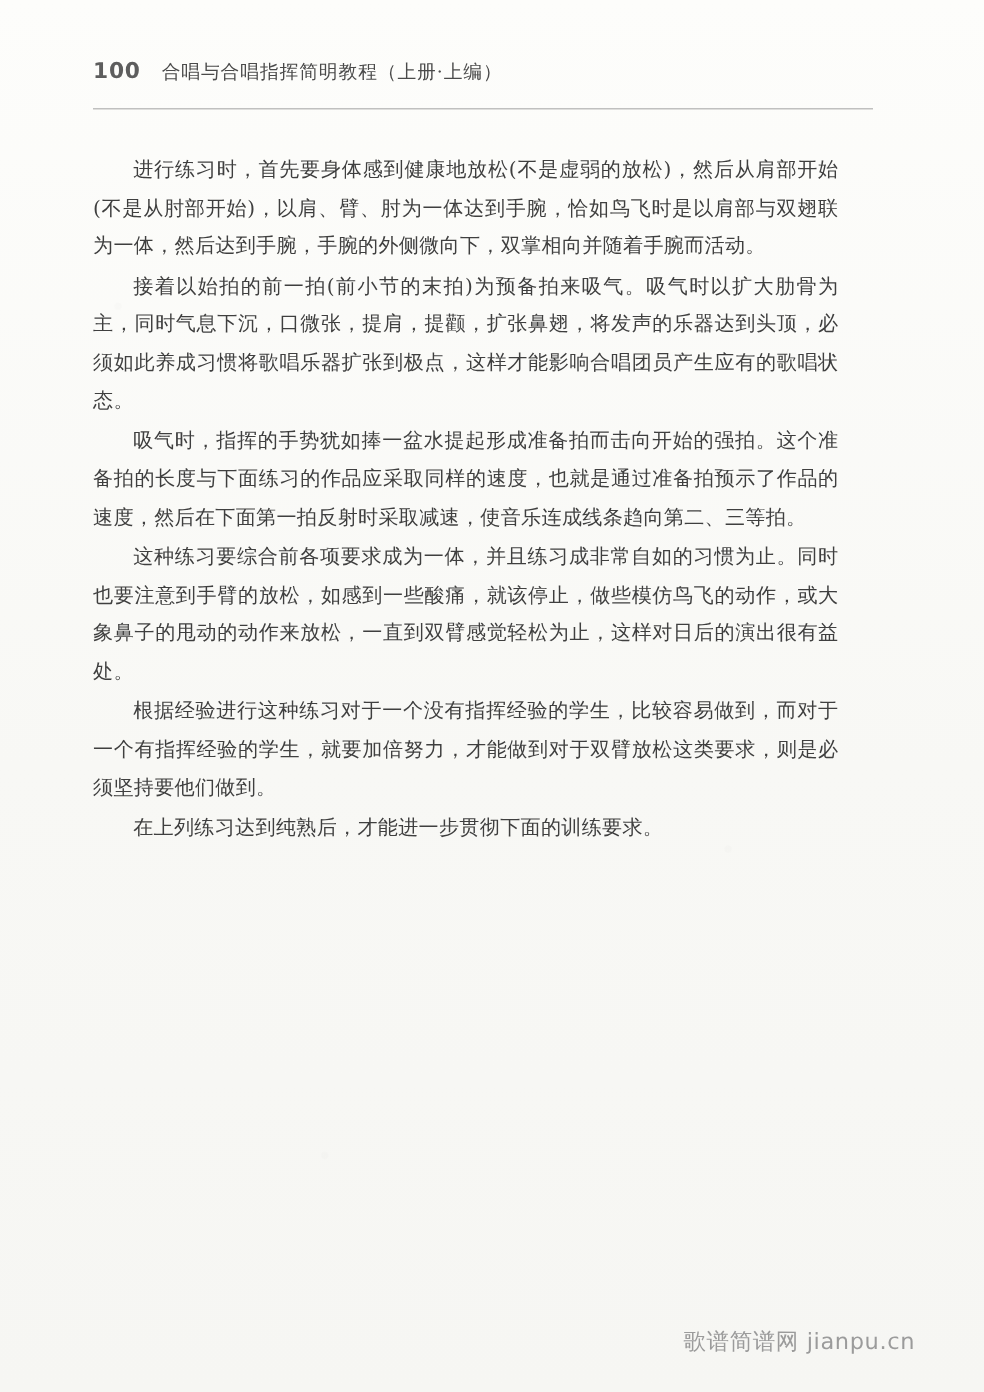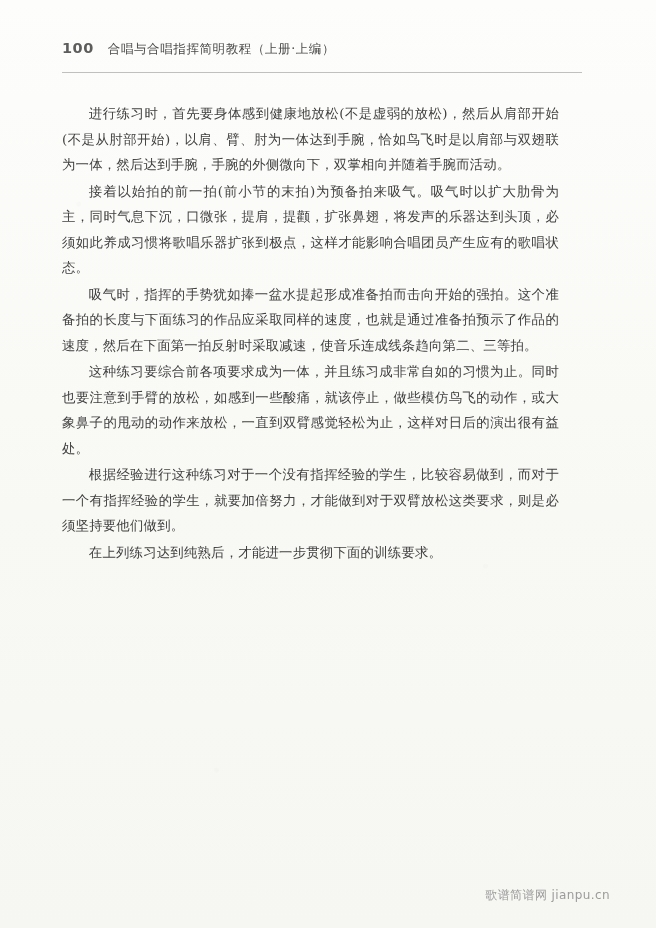--- a/index.html
+++ b/index.html
@@ -69,21 +69,21 @@
     margin: 0 0 1px 0;
     color: #3f3f3f;
     letter-spacing: 0.2px;
   }
   
   .site-credit {
     position: absolute;
     right: 46px;
     bottom: 24px;
     font-family: "DejaVu Sans", "Liberation Sans", sans-serif;
-    font-size: 12px;
+    font-size: 15px;
     color: #9b9b9b;
     letter-spacing: 0.4px;
   }
   
   .speckle {
     position: absolute;
     inset: 0;
     pointer-events: none;
     background:
       radial-gradient(circle at 12% 22%, rgba(0,0,0,0.012) 0 2px, transparent 3px),

